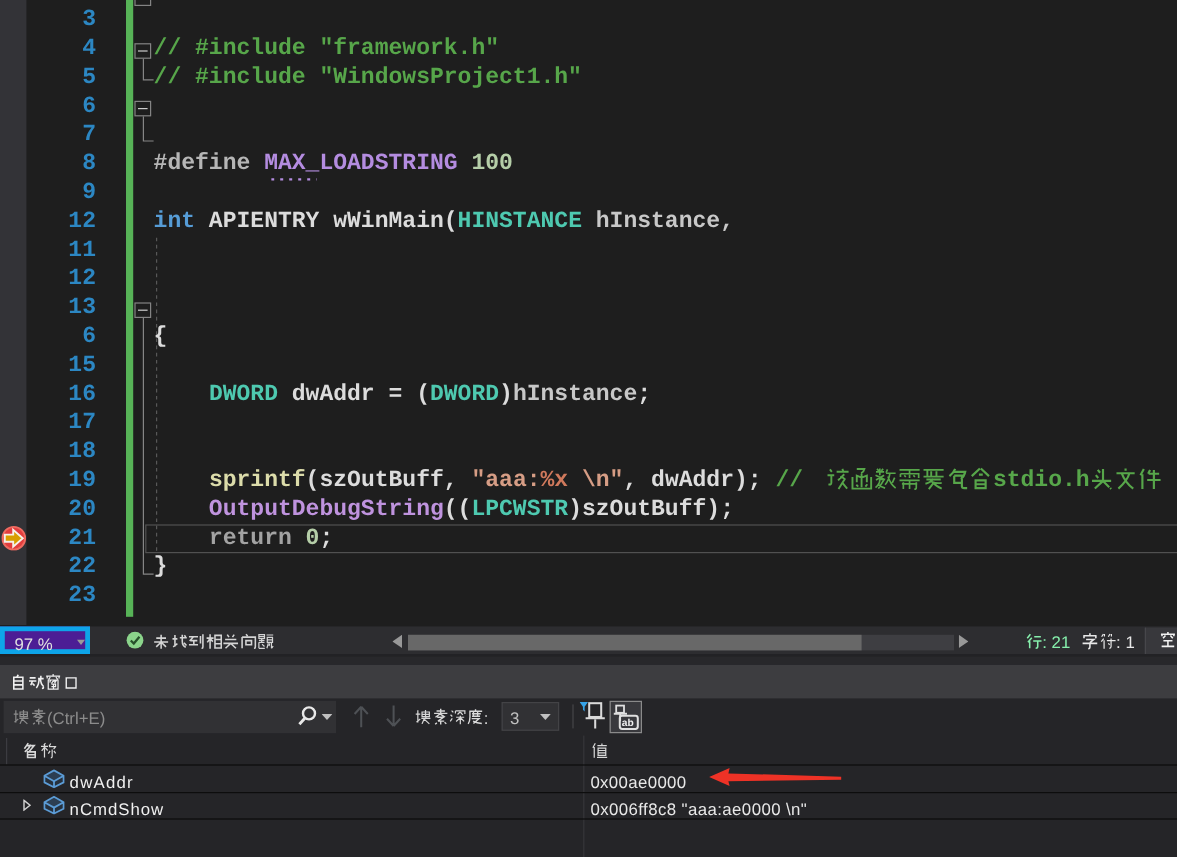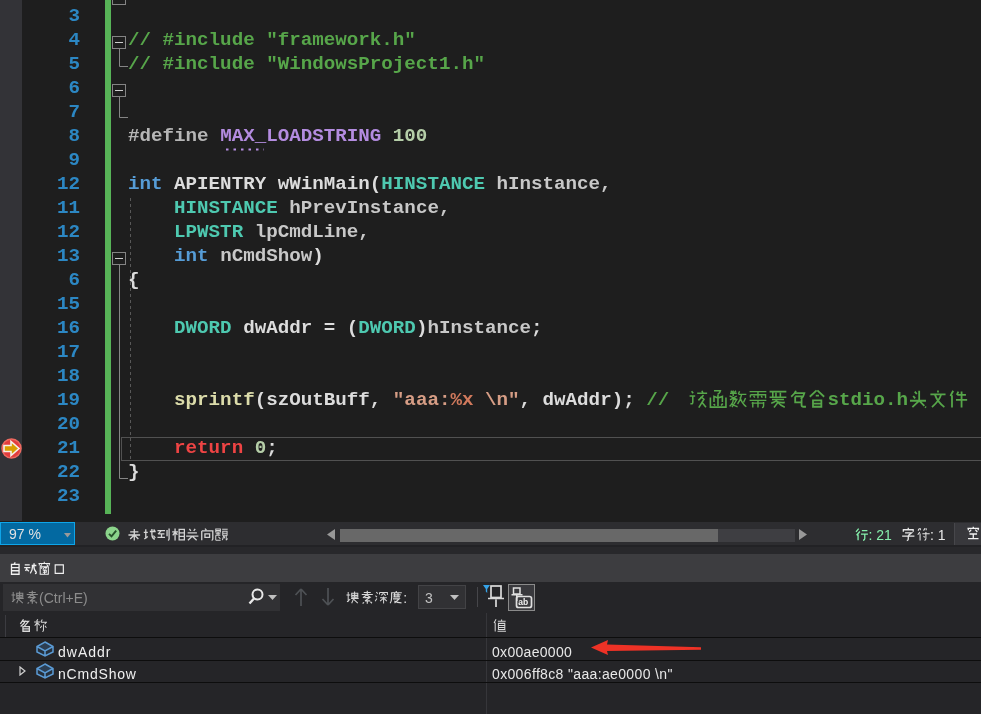--- a/index.html
+++ b/index.html
@@ -4,21 +4,21 @@
 html,body{margin:0;padding:0;background:#1e1e1e;width:981px;height:714px;overflow:hidden}
 #app{position:absolute;top:0;left:0;width:981px;height:714px;background:#1e1e1e;font-family:"Liberation Sans",sans-serif}
 .abs{position:absolute}
 
 #ed{position:absolute;top:0;left:0;width:981px;height:521px;background:#1e1e1e;overflow:hidden}
 .code{position:absolute;left:128px;white-space:pre;font-family:"Liberation Mono",monospace;font-size:19.2px;line-height:24px;height:24px;color:#dcdcdc;letter-spacing:0;font-weight:bold}
 .num{position:absolute;left:0;width:80px;text-align:right;font-family:"Liberation Mono",monospace;font-size:19.2px;line-height:24px;height:24px;color:#2c87c3;font-weight:bold}
 .fold{position:absolute;left:112px;width:12px;height:11px;border:1px solid #848484;background:#1e1e1e;z-index:5}
 .fold:after{content:"";position:absolute;left:2px;right:2px;top:5px;height:1px;background:#cccccc}
 .kw{color:#569cd6}.ty{color:#4ec9b0}.cm{color:#57a64a}.st{color:#d69d85}.pp{color:#b6b6b6}
-.mc{color:#b48ce0}.nm{color:#b5cea8}.pr{color:#c8c8c8}.fn{color:#dcdcaa}.ct{color:#ef4444}.mac2x{color:#bf93de}
+.mc{color:#b48ce0}.nm{color:#b5cea8}.pr{color:#c8c8c8}.fn{color:#dcdcaa}.ct{color:#a3a3a3}.mac2x{color:#bf93de}
 .cj{width:1.04em;height:1.06em;display:inline-block;vertical-align:-0.16em}
 .cj use{stroke:currentColor;fill:none}
 .cm .cj{vertical-align:-0.22em}
 
 .ui{font-family:"Liberation Sans",sans-serif;font-size:14px;color:#d8d8d8}
 </style></head>
 <body>
 <svg width="0" height="0" style="position:absolute">
 <defs>
 <g id="u未" stroke-width="9">
@@ -162,23 +162,20 @@
   <div class="fold" style="top:84px"></div>
   <div class="fold" style="top:252px"></div>
 
   <div class="code cm" style="top:28px">// #include "framework.h"</div>
   <div class="code cm" style="top:52px">// #include "WindowsProject1.h"</div>
   <svg class="abs" style="left:226px;top:148px" width="38" height="3">
         <line x1="0" y1="1.5" x2="38" y2="1.5" stroke="#b48ce0" stroke-width="2" stroke-dasharray="2.5,5"></line>
       </svg>
   <div class="code" style="top:124px"><span class="pp">#define</span> <span class="mc" id="maxls">MAX_LOADSTRING</span> <span class="nm">100</span></div>
   <div class="code" style="top:172px"><span class="kw">int</span> APIENTRY wWinMain(<span class="ty">HINSTANCE</span> <span class="pr">hInstance,</span></div>
-  <div class="code" style="top:196px">    <span class="ty">HINSTANCE</span> <span class="pr">hPrevInstance,</span></div>
-  <div class="code" style="top:220px">    <span class="ty">LPWSTR</span> <span class="pr">lpCmdLine,</span></div>
-  <div class="code" style="top:244px">    <span class="kw">int</span> <span class="pr">nCmdShow</span>)</div>
   <div class="code" style="top:268px">{</div>
   <div class="code" style="top:316px">    <span class="ty">DWORD</span> dwAddr = (<span class="ty">DWORD</span>)<span class="pr">hInstance</span>;</div>
   <div class="code" style="top:388px">    <span class="fn">sprintf</span>(szOutBuff, <span class="st">"aaa:<span style="color:#d0795c">%x</span> \n"</span>, dwAddr); <span class="cm">// <svg class="cj" viewBox="0 0 100 100" style="margin-left:7px">
             <use href="#u该"></use>
           </svg><svg class="cj" viewBox="0 0 100 100">
             <use href="#u函"></use>
           </svg><svg class="cj" viewBox="0 0 100 100">
             <use href="#u数"></use>
           </svg><svg class="cj" viewBox="0 0 100 100">
             <use href="#u需"></use>
@@ -188,34 +185,35 @@
             <use href="#u包"></use>
           </svg><svg class="cj" viewBox="0 0 100 100">
             <use href="#u含"></use>
           </svg>stdio.h<svg class="cj" viewBox="0 0 100 100">
             <use href="#u头"></use>
           </svg><svg class="cj" viewBox="0 0 100 100">
             <use href="#u文"></use>
           </svg><svg class="cj" viewBox="0 0 100 100">
             <use href="#u件"></use>
           </svg></span></div>
+  <div class="code" style="top:412px"><span class="mac2x">    OutputDebugString</span>((<span class="ty">LPCWSTR</span>)szOutBuff);</div>
   <div class="code" style="top:436px">    <span class="ct">return</span> <span class="nm">0</span>;</div>
   <div class="code" style="top:460px">}</div>
 
   <div class="abs" style="left:121px;top:437px;width:859px;height:22px;border:1px solid #515151"></div>
 
   <svg class="abs" style="left:1px;top:438px" width="21" height="21" viewBox="0 0 21 21">
     <circle cx="10.5" cy="10.5" r="9.5" fill="#e23d3d"></circle>
     <circle cx="10.5" cy="10.5" r="9.5" fill="none" stroke="#ee6a60" stroke-width="1.5"></circle>
     <path d="M3 7.5H10V3.5L18 10.5L10 17.5V13.5H3Z" fill="#d89e00" stroke="#f5f0e8" stroke-width="1.6"></path>
   </svg>
 </div>
 
 <div class="abs" style="left:0;top:522px;width:981px;height:23px;background:#2d2d30">
-  <div class="abs ui" style="left:0;top:0;width:75px;height:23px;border:1px solid #0ea5e9;background:#0369a1;line-height:23px;padding-left:8px;box-sizing:border-box;color:#e0e0e0">97 %</div>
+  <div class="abs ui" style="left:0;top:0;width:75px;height:23px;border:4px solid #0ea5e9;background:#4c1d95;line-height:23px;padding-left:8px;box-sizing:border-box;color:#e0e0e0">97 %</div>
   <svg class="abs" style="left:64px;top:11px" width="7" height="5">
         <path d="M0 0L3.5 4.5L7 0Z" fill="#9a9a9a"></path>
       </svg>
   <svg class="abs" style="left:105px;top:4px" width="15" height="15" viewBox="0 0 15 15">
         <circle cx="7.5" cy="7.5" r="7" fill="#8bd48b"></circle>
         <path d="M4 7.8L6.5 10.3L11.2 4.6" stroke="#27512b" stroke-width="1.9" fill="none"></path>
       </svg>
   <div class="abs ui" style="left:127px;top:5px;color:#d4d4d4"><svg class="cj" viewBox="0 0 100 100">
           <use href="#u未"></use>
         </svg><svg class="cj" viewBox="0 0 100 100">

